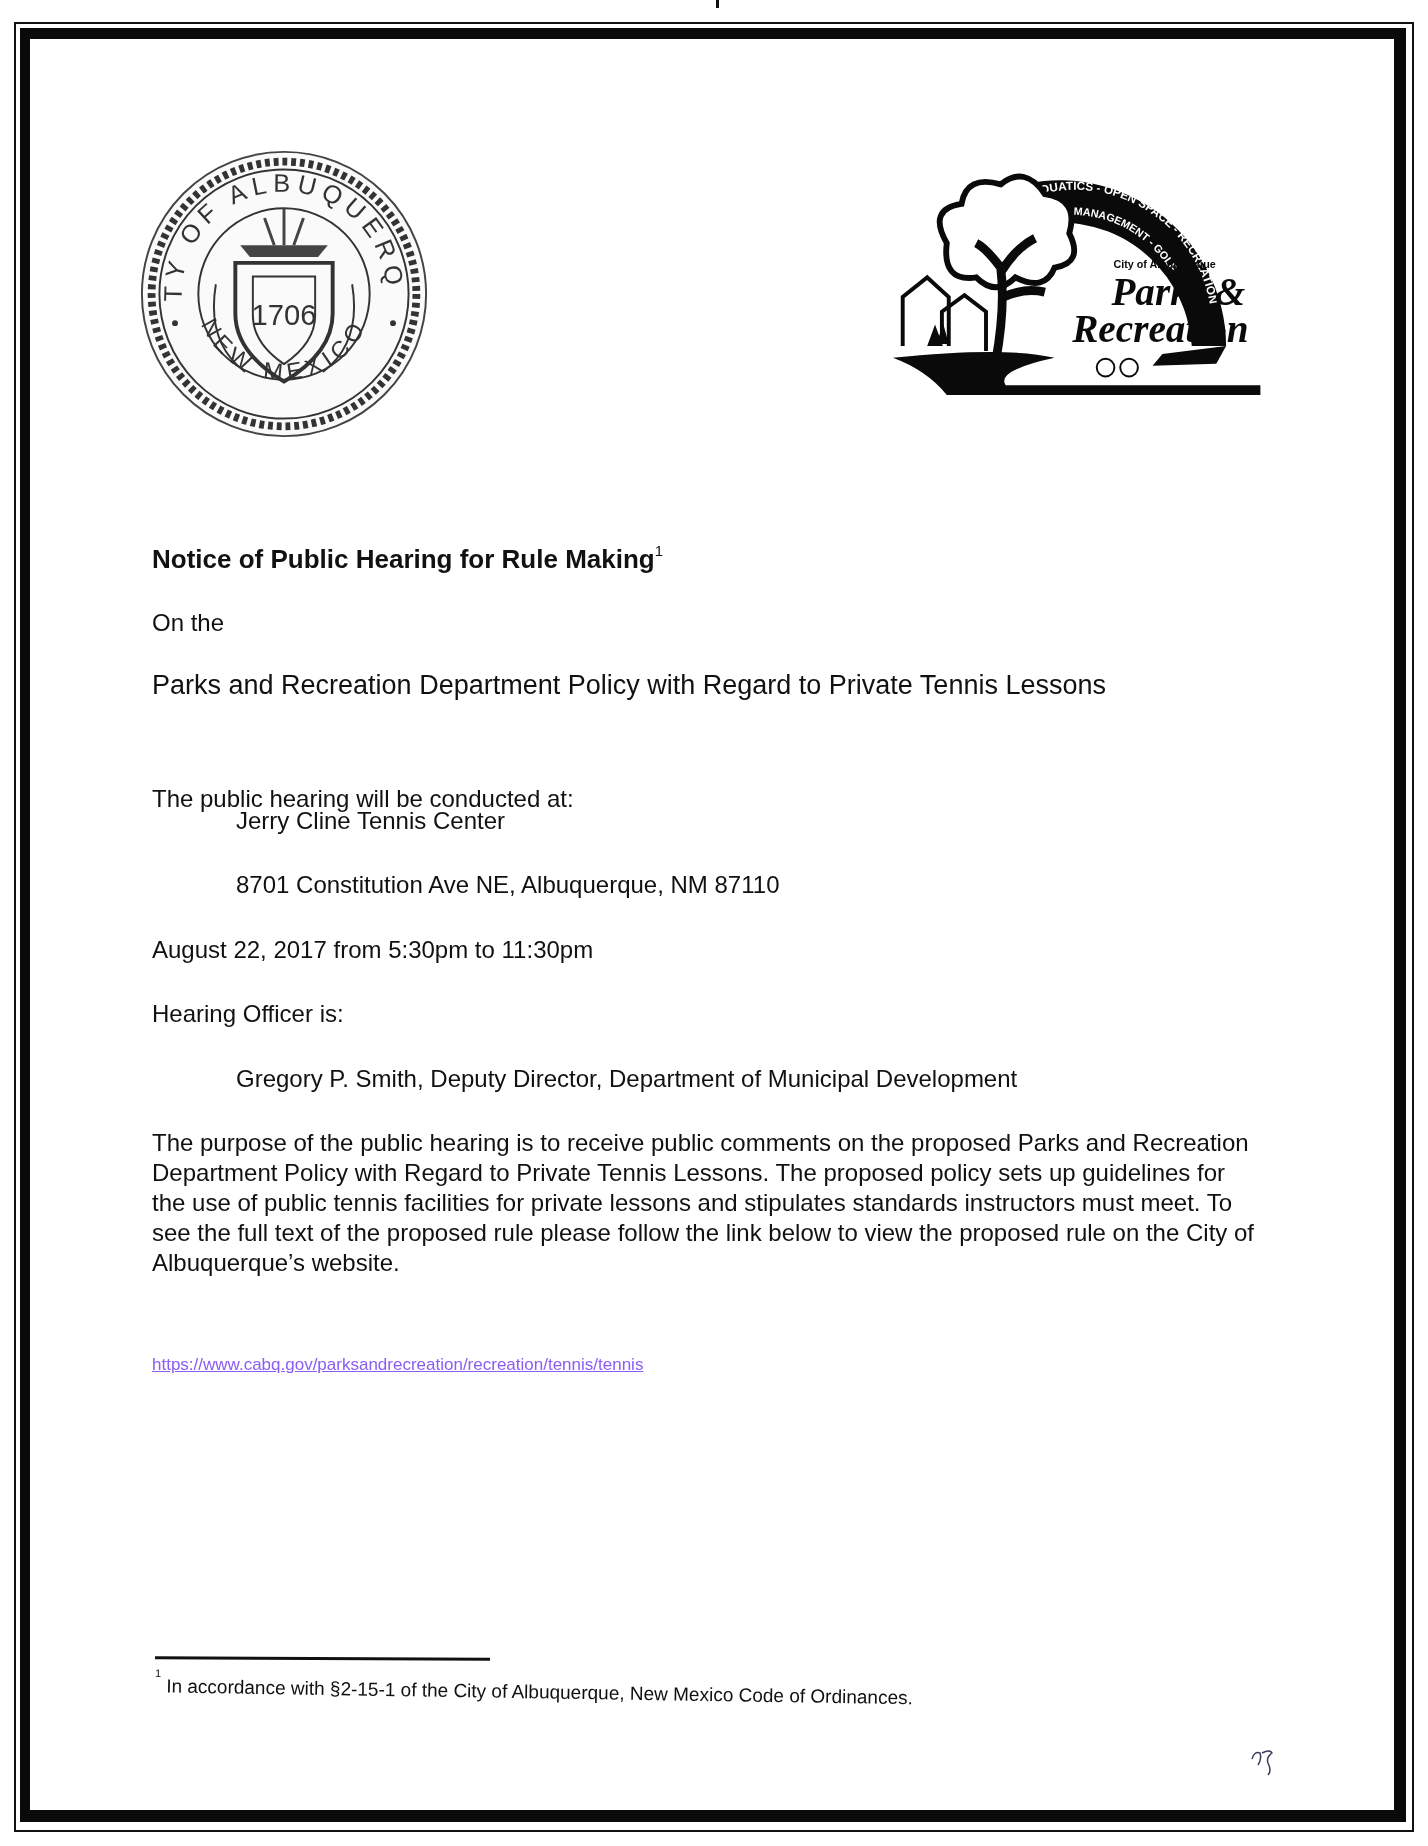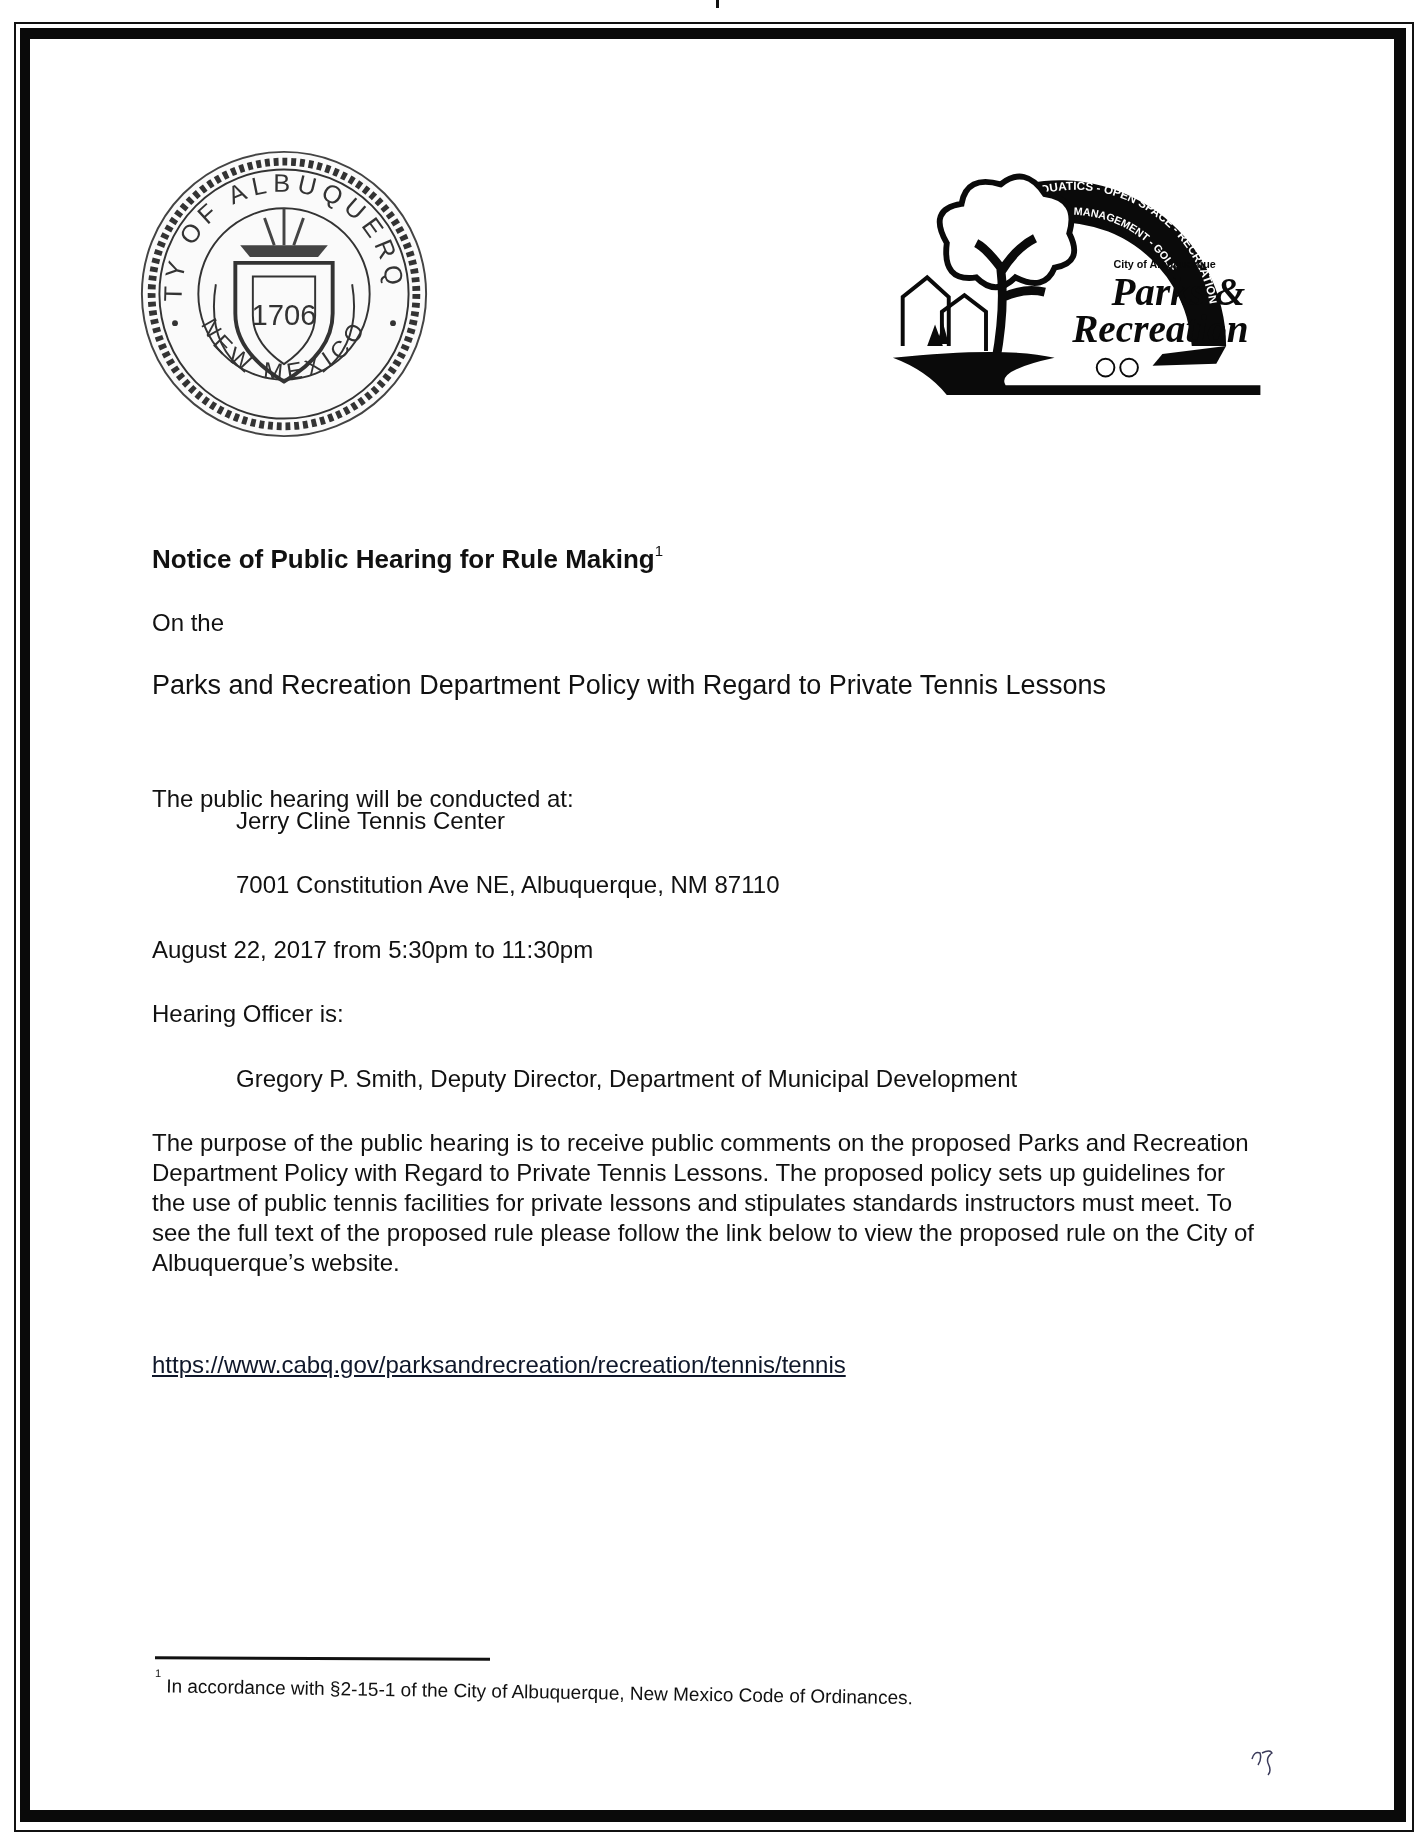--- a/index.html
+++ b/index.html
@@ -13,21 +13,21 @@
                  box-sizing:border-box; }
   .tick { position:absolute; left:716px; top:0; width:3px; height:8px; background:#111; }
   .seal { position:absolute; left:138px; top:148px; width:292px; height:292px; }
   .pr-logo { position:absolute; left:888px; top:150px; width:392px; height:250px; }
   .text { position:absolute; left:152px; font-size:24px; line-height:30px; white-space:nowrap; }
   .title { font-weight:bold; font-size:26px; top:537px;margin-top:7px; }
   .title sup { font-size:15px; vertical-align:top; position:relative; top:-8px; font-weight:normal; }
   .subtitle { top:670px; font-size:27px; text-underline-offset:6px; }
   .indent { left:236px;text-align:right; }
   .para { top:1128px; width:1110px; white-space:normal; font-size:24px; line-height:30px; }
-  .link { top:1350px; color:#0f172a; text-decoration:underline; font-size:24px;text-align:right; }
+  .link { top:1350px; color:#8b5cf6; text-decoration:underline; font-size:17px;text-align:right; }
   .fn-rule { position:absolute; left:155px; top:1657px; width:335px; height:3px; background:#111;
              transform:rotate(0.25deg); }
   .footnote { position:absolute; left:155px; top:1675px; font-size:19px; white-space:nowrap;
               transform:rotate(0.9deg); transform-origin:left top; }
   .footnote sup { font-size:11px; position:relative; top:-8px; }
   .initials { position:absolute; left:1248px; top:1745px; width:36px; height:36px; }
 </style>
 </head>
 <body>
 
@@ -88,21 +88,21 @@
   <text x="230" y="120" font-family="'Liberation Sans', sans-serif" font-weight="bold" font-size="11" fill="#0a0a0a">City of Albuquerque</text>
   <text x="228" y="158" font-family="'Liberation Serif', serif" font-weight="bold" font-style="italic" font-size="40" fill="#0a0a0a">Parks &amp;</text>
   <text x="188" y="196" font-family="'Liberation Serif', serif" font-weight="bold" font-style="italic" font-size="40" fill="#0a0a0a">Recreation</text>
 </svg>
 
 <div class="text title"><span>Notice of Public Hearing for Rule Making</span><sup>1</sup></div>
 <div class="text" style="top:608px;">On the</div>
 <div class="text subtitle">Parks and Recreation Department Policy with Regard to Private Tennis Lessons</div>
 <div class="text" style="top:784px;">The public hearing will be conducted at:</div>
 <div class="text indent" style="top:806px;">Jerry Cline Tennis Center</div>
-<div class="text indent" style="top:870px;">7001 Constitution Ave NE, Albuquerque, NM 87110</div>
+<div class="text indent" style="top:870px;">8701 Constitution Ave NE, Albuquerque, NM 87110</div>
 <div class="text" style="top:935px;">August 22, 2017 from 5:30pm to 11:30pm</div>
 <div class="text" style="top:999px;">Hearing Officer is:</div>
 <div class="text indent" style="top:1064px;">Gregory P. Smith, Deputy Director, Department of Municipal Development</div>
 <div class="text para">The purpose of the public hearing is to receive public comments on the proposed Parks and Recreation Department Policy with Regard to Private Tennis Lessons. The proposed policy sets up guidelines for the use of public tennis facilities for private lessons and stipulates standards instructors must meet. To see the full text of the proposed rule please follow the link below to view the proposed rule on the City of Albuquerque’s website.</div>
 <a class="text link">https://www.cabq.gov/parksandrecreation/recreation/tennis/tennis</a>
 
 <div class="fn-rule"></div>
 <div class="footnote"><sup>1</sup> <span>In accordance with §2-15-1 of the City of Albuquerque, New Mexico Code of Ordinances.</span></div>
 
 <svg class="initials" viewBox="0 0 36 36">

